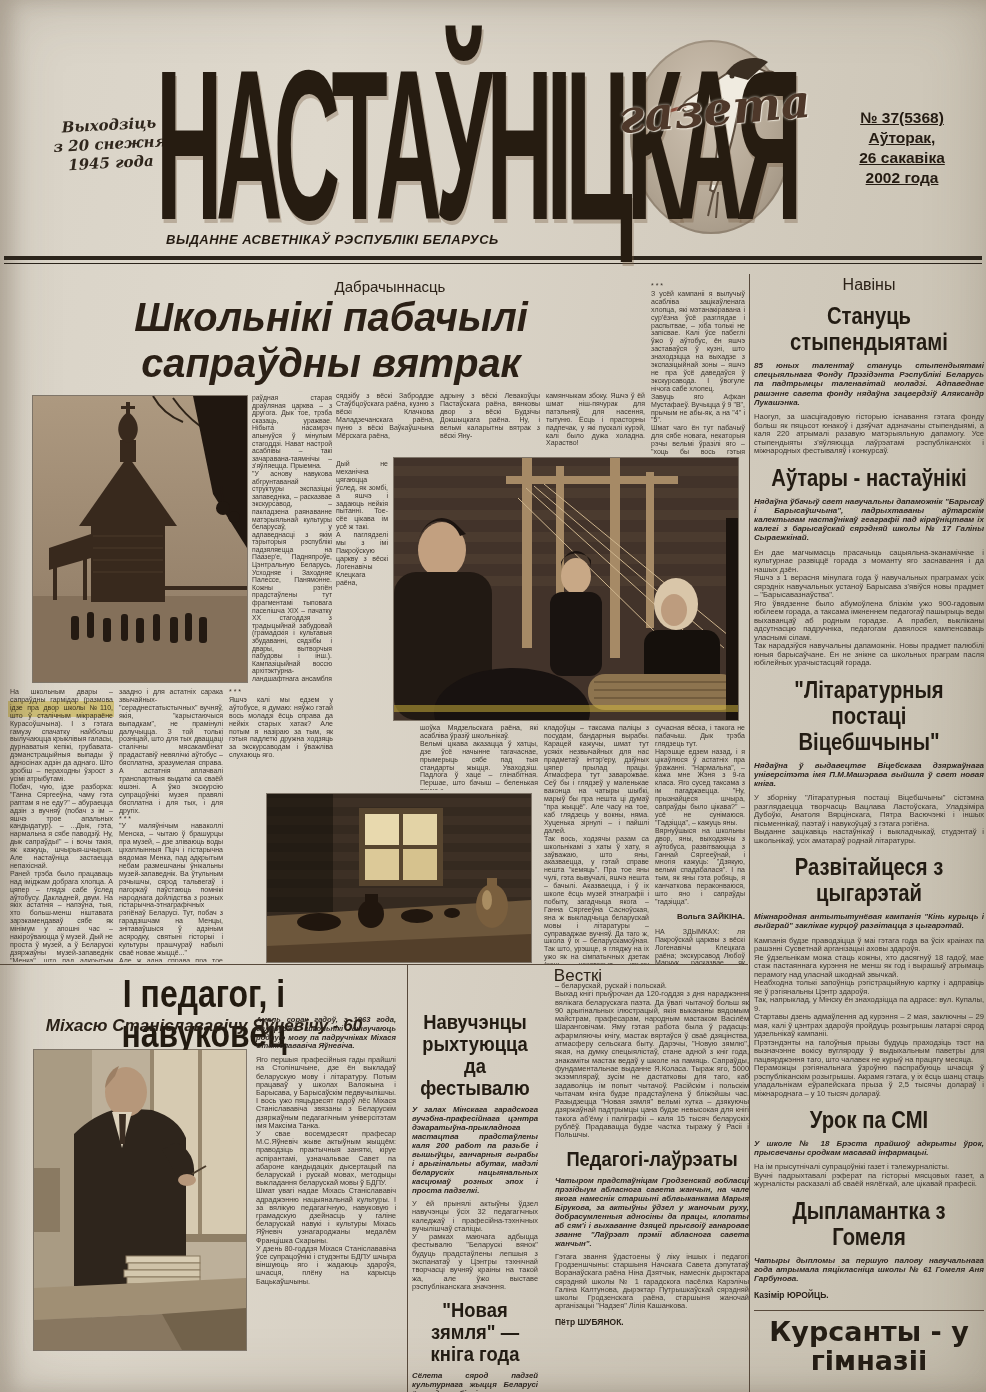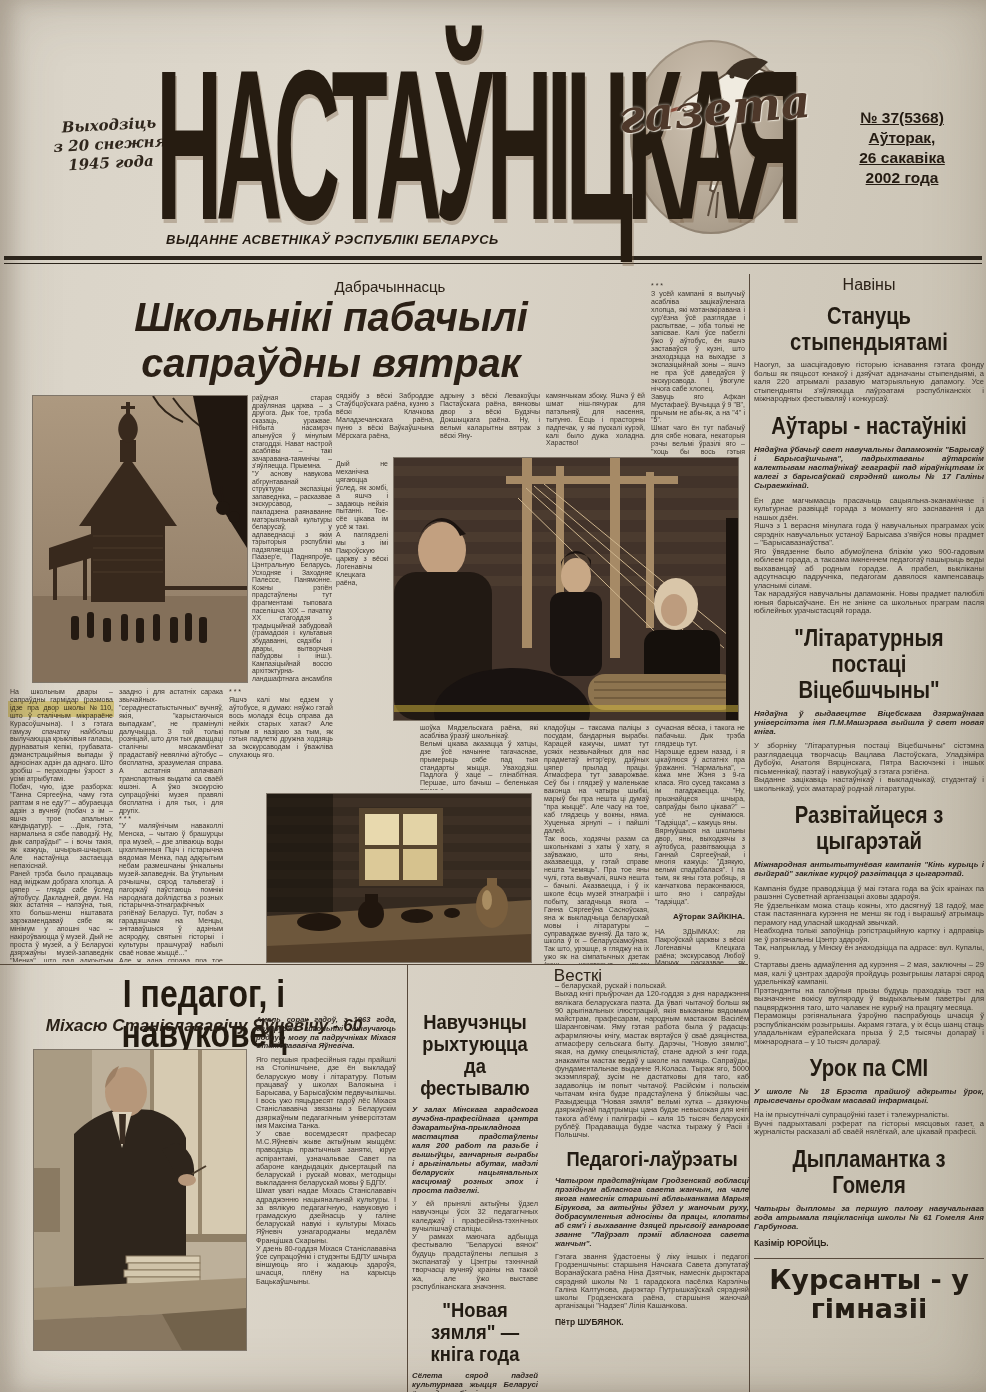--- a/index.html
+++ b/index.html
@@ -242,32 +242,33 @@
 
   <div class="abs t" style="left:420px;top:724px;width:118px;height:66px;">шоўка Мядзельскага раёна, які асабліва ўразіў школьнікаў.
 Вельмі цікава аказацца ў хатцы, дзе ўсё начынне тагачаснае, прымерыць сябе пад тыя стандарты жыцця. Уваходзіш. Падлога ў хаце – глінабітная. Першае, што бачыш – беленькая печка з</div>
   <div class="abs t" style="left:544px;top:724px;width:105px;height:240px;">кладоўцы – таксама паліцы з посудам, бандарныя вырабы. Карацей кажучы, шмат тут усякіх незвычайных для нас прадметаў інтэр'еру, дзіўных цяпер прылад працы. Атмасфера тут заварожвае. Сеў бы і глядзеў у маленькае ваконца на чатыры шыбкі, марыў бы пра нешта ці думаў "пра жыццё". Але часу на тое, каб глядзець у вокны, няма. Хуценька зірнулі – і пайшлі далей.
 Так вось, ходзячы разам са школьнікамі з хаты ў хату, я заўважаю, што яны, аказваецца, у гэтай справе нешта "кемяць". Пра тое яны чулі, гэта вывучалі, яшчэ нешта – бачылі. Аказваецца, і ў іх школе ёсць музей этнаграфіі і побыту, загадчыца якога – Ганна Сяргееўна Сасноўская, яна ж выкладчыца беларускай мовы і літаратуры – суправаджае вучняў. Да таго ж, школа ў іх – беларускамоўная. Так што, урэшце, я гляджу на іх ужо як на сімпатычных дзетак (хоць некаторыя крыху выдзяляюцца і ставяць адзін аднаму рогі перад фотакамерай).</div>
 
   <div class="flowcol" style="left:655px;top:724px;width:90px;height:240px;">
     <div class="t" style="height:auto;">сучасная вёска, і такога не пабачыш. Дык трэба глядзець тут.
 Нарэшце едзем назад, і я цікаўлюся ў астатніх пра ўражанні. "Нармальна", – кажа мне Жэня з 9-га класа. Яго сусед таксама з ім пагаджаецца. "Ну, прызнайцеся шчыра, сапраўды было цікава?" – усё не сунімаюся. "Гадзіцца", – кажуць яны.
 Вярнуўшыся на школьны двор, яны, выходзячы з аўтобуса, развітваюцца з Ганнай Сяргееўнай, і многія кажуць: "Дзякую, вельмі спадабалася". І па тым, як яны гэта робяць, я канчаткова пераконваюся, што яно і сапраўды "гадзіцца".</div>
-    <div class="byline" style="margin-top:6px;">Аўторак ЗАЙКІНА.</div>
+    <div class="byline" style="margin-top:6px;">Вольга ЗАЙКІНА.</div>
     <div class="t cap">НА ЗДЫМКАХ: ля Пакроўскай царквы з вёскі Логенавічы Клецкага раёна; экскурсавод Любоў Марчук расказвае, як карыстацца кроснамі; у хаце на гасцінным двары з вёскі Садавічы Капыльскага раёна.</div>
 
   </div>
 
   <div class="hl" style="left:8px;top:701px;width:106px;height:16px;"></div>
 
   <div id="news">
     <div class="nh">Навіны</div>
 
     <div>
       <div class="nt">Стануць стыпендыятамі</div>
+      <p class="nl">85 юных талентаў стануць стыпендыятамі спецыяльнага Фонду Прэзідэнта Рэспублікі Беларусь па падтрымцы таленавітай моладзі. Адпаведнае рашэнне савета фонду нядаўна зацвердзіў Аляксандр Лукашэнка.</p>
       <p class="nb">Наогул, за шасцігадовую гісторыю існавання гэтага фонду больш як пяцьсот юнакоў і дзяўчат адзначаны стыпендыямі, а каля 220 атрымалі разавую матэрыяльную дапамогу. Усе стыпендыяты з'яўляюцца лаўрэатамі рэспубліканскіх і міжнародных фестываляў і конкурсаў.</p>
     </div>
 
     <div>
       <div class="nt">Аўтары - настаўнікі</div>
       <p class="nl">Нядаўна ўбачыў свет навучальны дапаможнік "Барысаў і Барысаўшчына", падрыхтаваны аўтарскім калектывам настаўнікаў геаграфіі пад кіраўніцтвам іх калегі з барысаўскай сярэдняй школы № 17 Галіны Сыраежкінай.</p>
       <p class="nb">Ён дае магчымасць прасачыць сацыяльна-эканамічнае і культурнае развіццё горада з моманту яго заснавання і да нашых дзён.
 Яшчэ з 1 верасня мінулага года ў навучальных праграмах усіх сярэдніх навучальных устаноў Барысава з'явіўся новы прадмет – "Барысавазнаўства".
 Яго ўвядзенне было абумоўлена блізкім ужо 900-гадовым юбілеем горада, а таксама імкненнем педагогаў пашырыць веды выхаванцаў аб родным горадзе. А прабел, выкліканы адсутнасцю падручніка, педагогам давялося кампенсаваць уласнымі сіламі.
 Так нарадзіўся навучальны дапаможнік. Новы прадмет палюбілі юныя барысаўчане. Ён не знікне са школьных праграм пасля юбілейных урачыстасцяй горада.</p>

